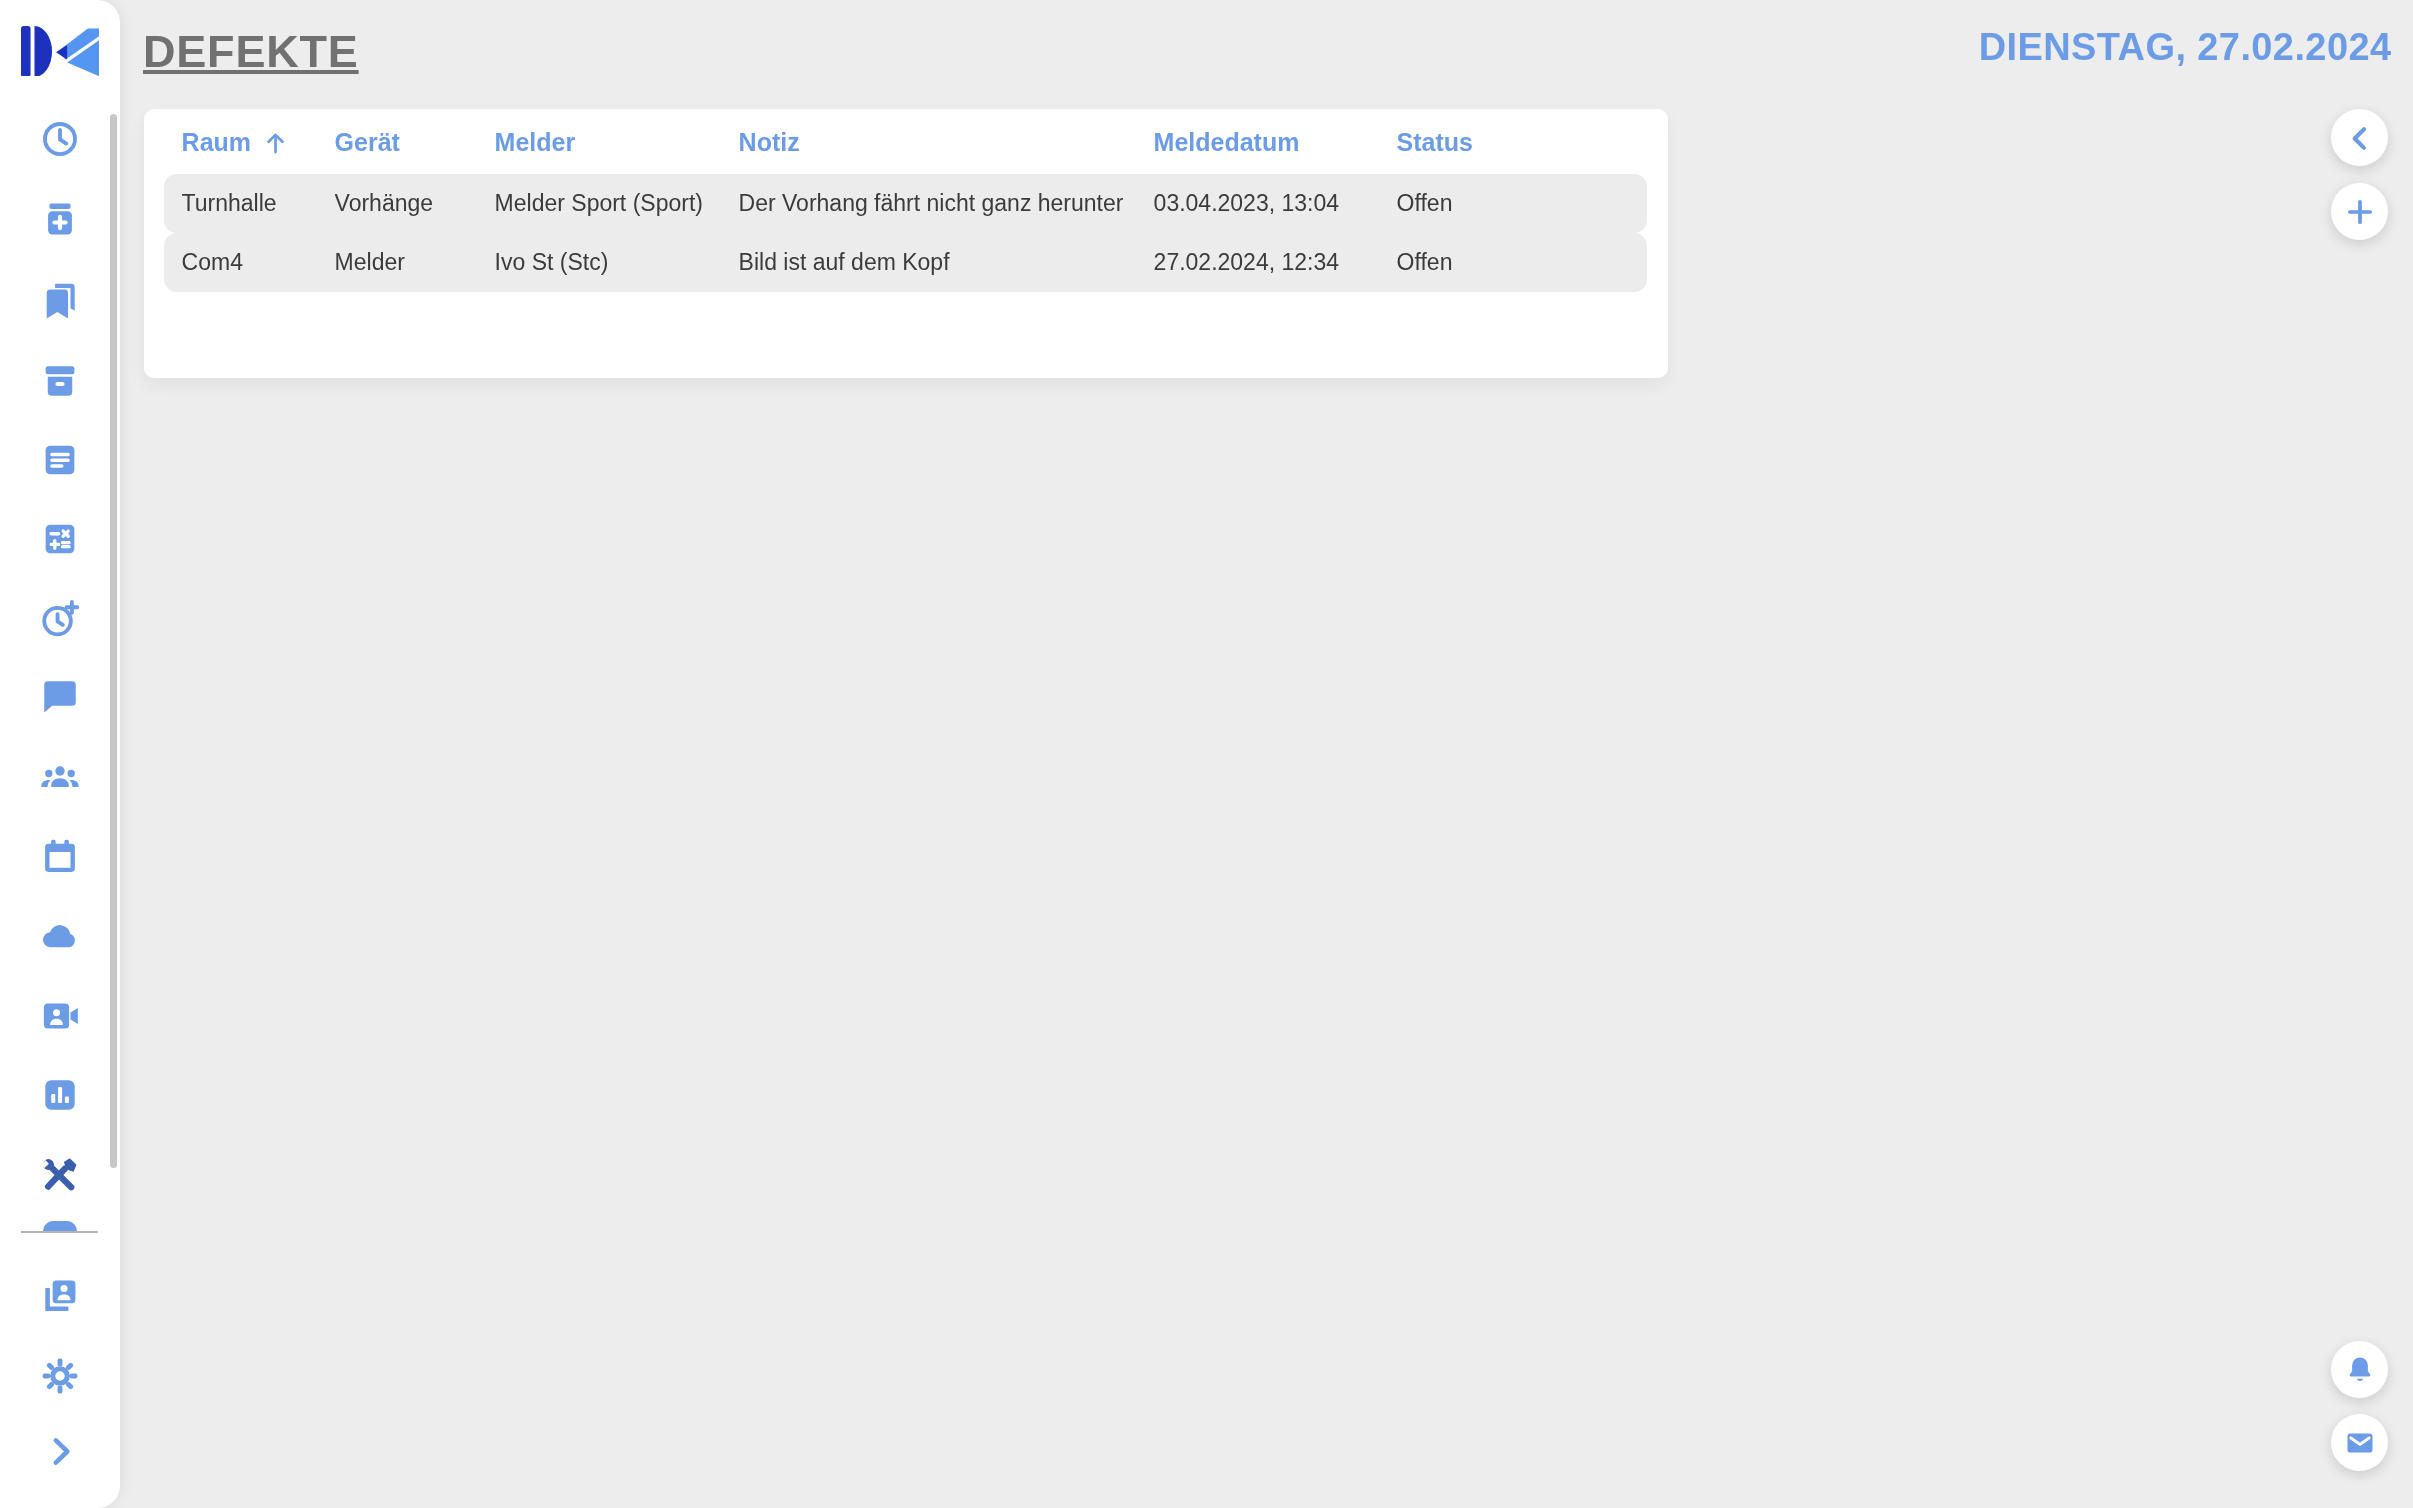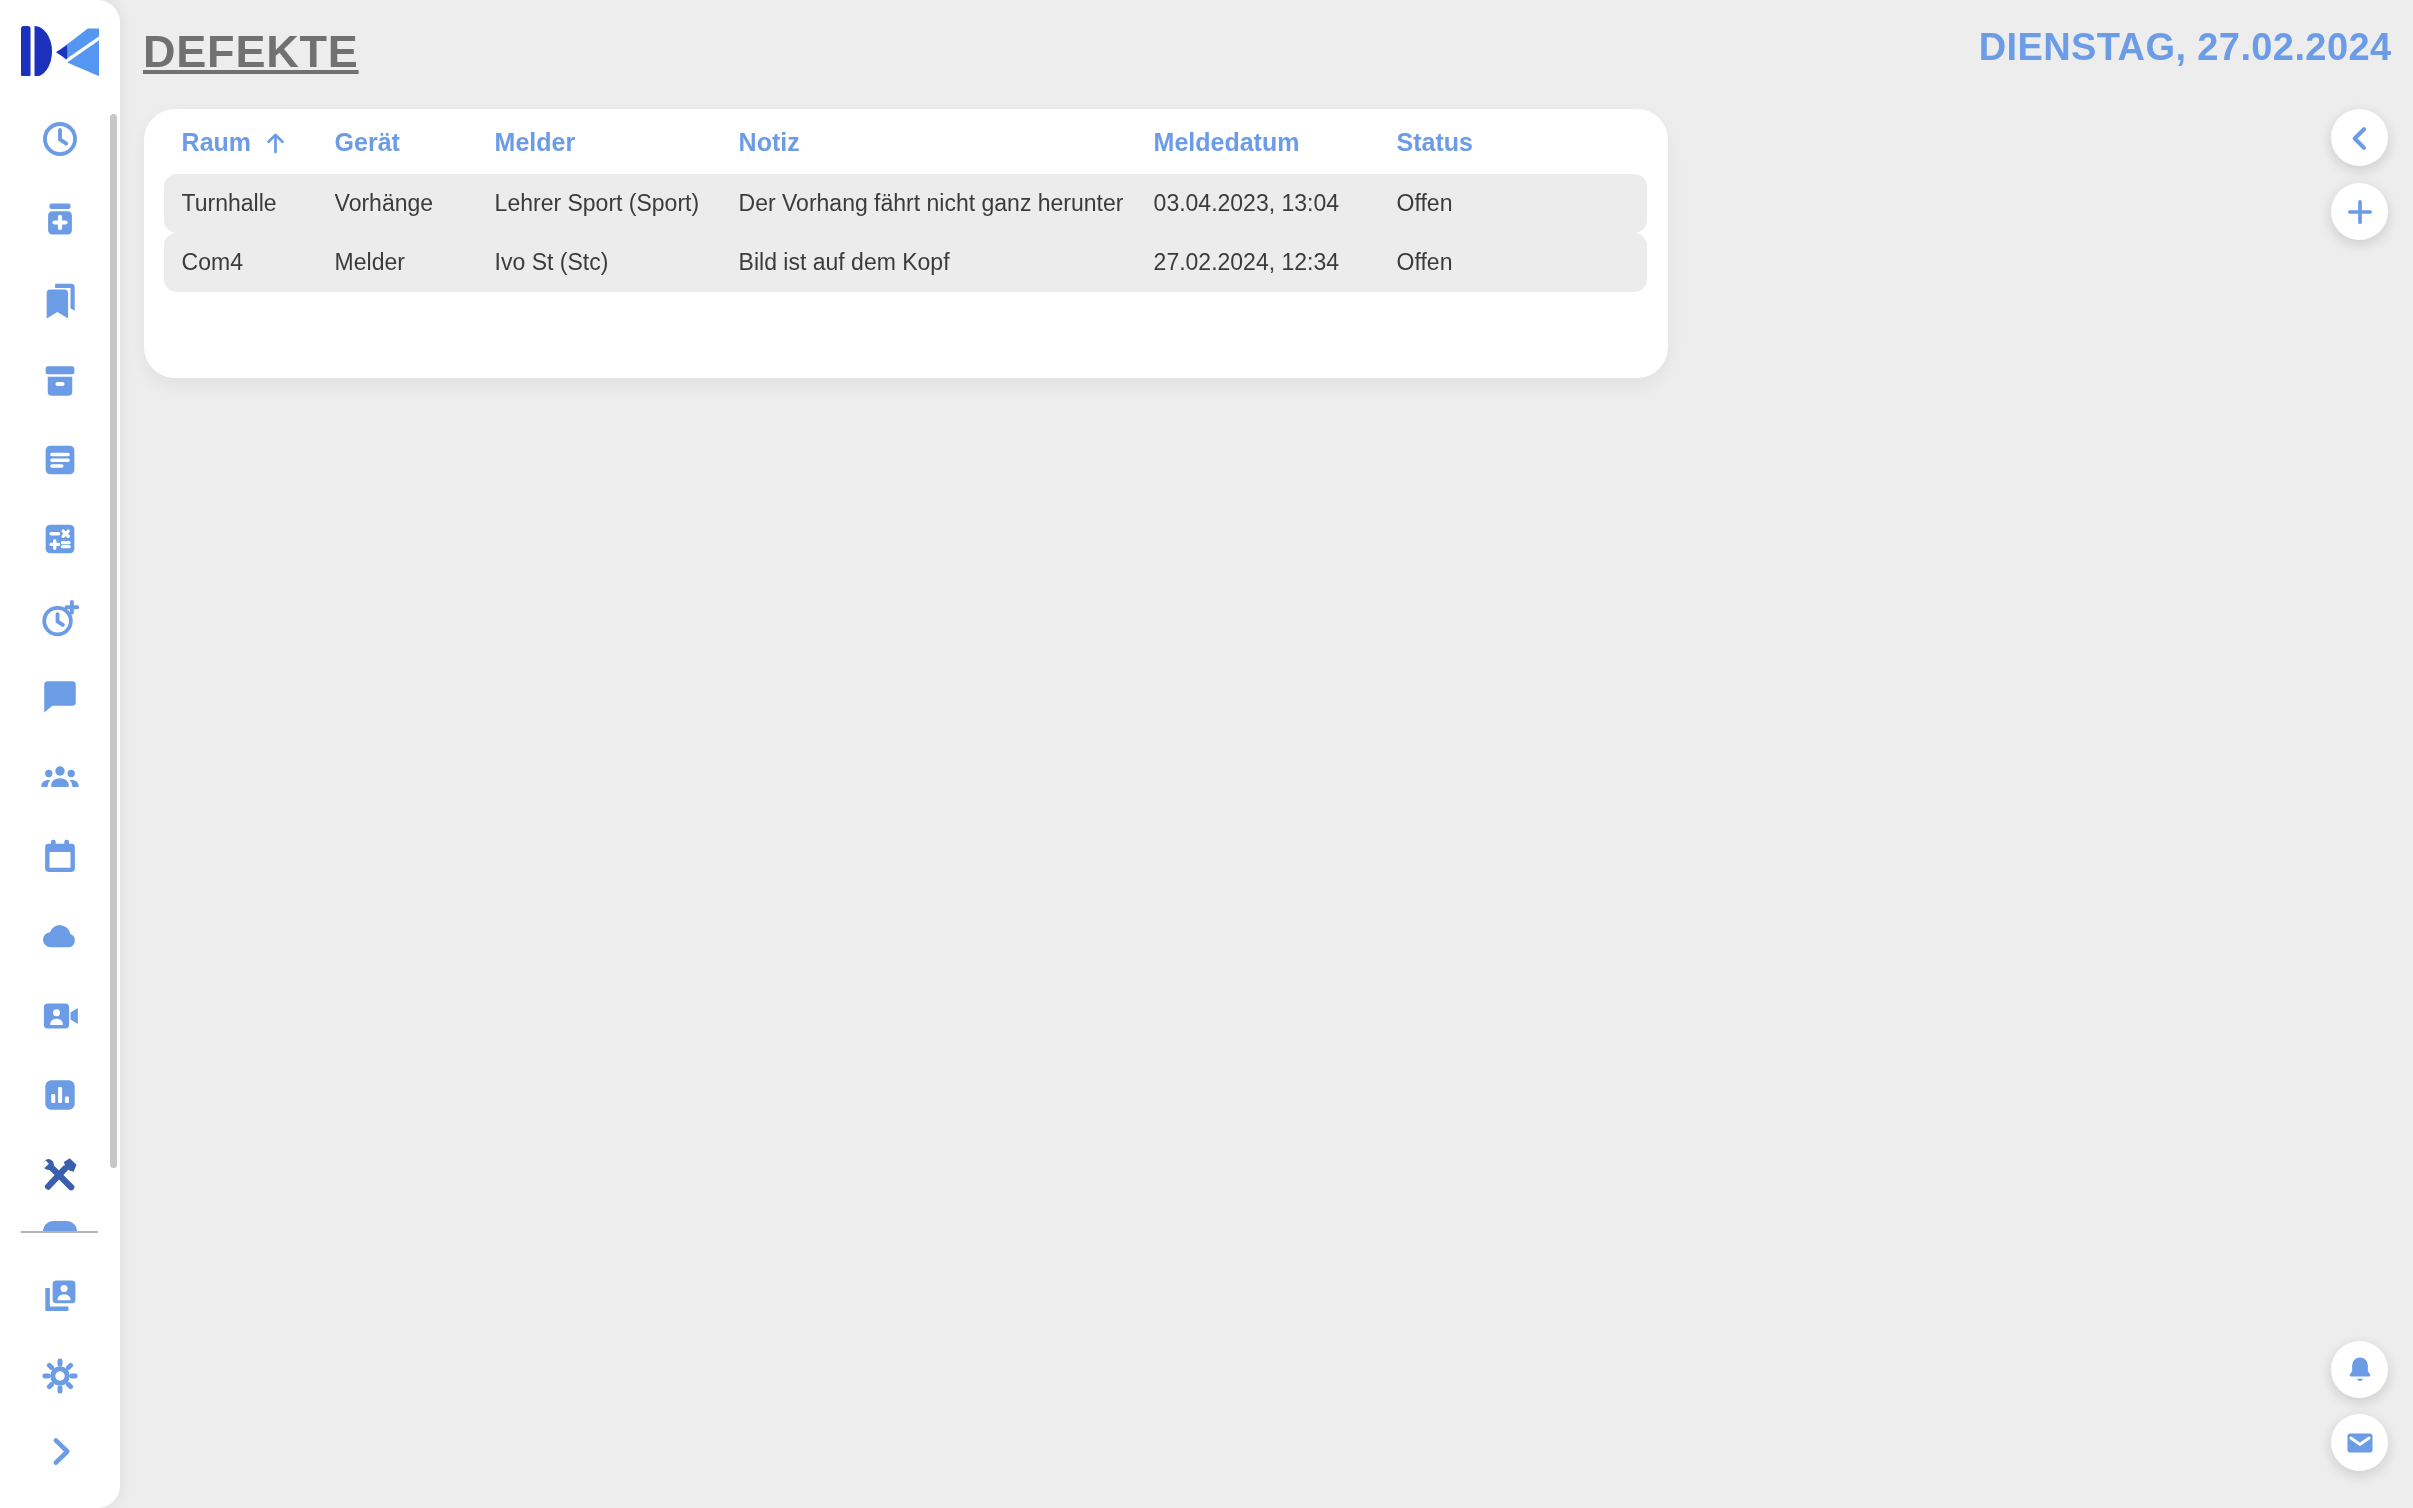--- a/index.html
+++ b/index.html
@@ -43,21 +43,21 @@
     position:absolute;left:143px;top:26px;margin:0;
     font-size:45px;font-weight:700;letter-spacing:0.8px;color:var(--title-gray);text-decoration:underline;
   }
   .date{
     position:absolute;right:21.5px;top:26px;
     font-size:38px;font-weight:700;letter-spacing:0.4px;color:var(--accent);
   }
   
   .card{
     position:absolute;left:144px;top:109px;width:1524px;height:269px;
-    background:#fff;border-radius:31px;
+    background:#fff;border-radius:10px;
     box-shadow:0 8px 19px rgba(0,0,0,.05);
     padding:8px 21px 0 20px;
   }
   .thead,.t-row{
     display:grid;
     grid-template-columns:153px 160px 244px 415px 243px 1fr;
     align-items:center;padding:0 17.6px;
   }
   .thead{height:51px}
   .th{
@@ -105,21 +105,21 @@
         <span>Meldedatum</span>
       </div>
     <div class="th">
         <span>Status</span>
       </div>
   </div>
   <div class="tbody">
     <div class="t-row stripe">
       <div class="td">Turnhalle</div>
       <div class="td">Vorhänge</div>
-      <div class="td">Lehrer Sport (Sport)</div>
+      <div class="td">Melder Sport (Sport)</div>
       <div class="td">Der Vorhang fährt nicht ganz herunter</div>
       <div class="td">03.04.2023, 13:04</div>
       <div class="td">Offen</div>
     </div>
     <div class="t-row stripe">
       <div class="td">Com4</div>
       <div class="td">Melder</div>
       <div class="td">Ivo St (Stc)</div>
       <div class="td">Bild ist auf dem Kopf</div>
       <div class="td">27.02.2024, 12:34</div>

